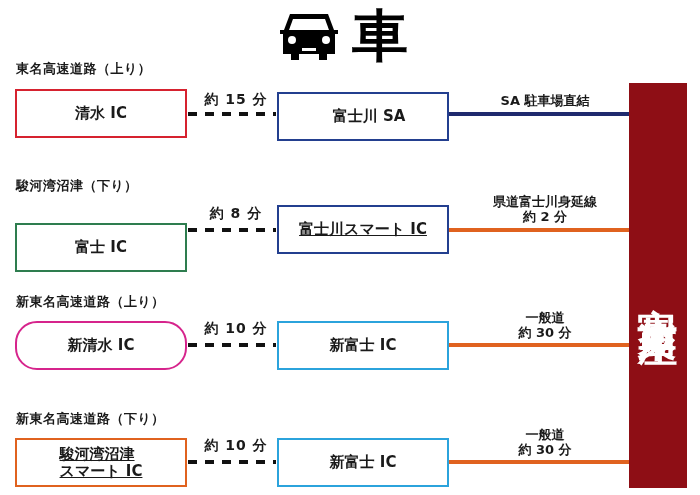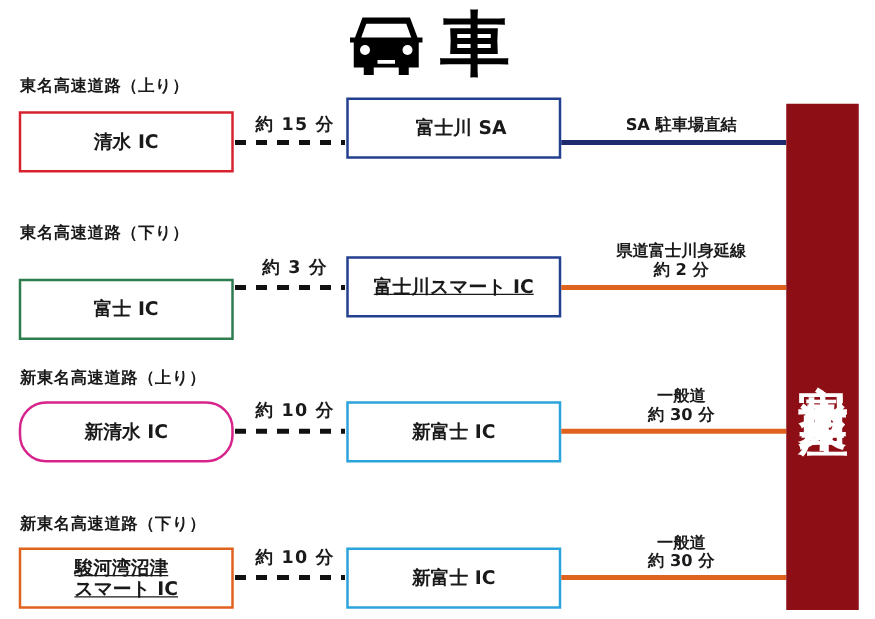--- a/index.html
+++ b/index.html
@@ -36,31 +36,31 @@
   </svg>
   <div class="title-text">車</div>
 </div>
 
 <div class="route-label" style="top:60px">東名高速道路（上り）</div>
 <div class="box from-box" style="top: 89px; border-color: rgb(214, 34, 47);">
   <span>清水 IC</span>
 </div>
 <div class="time-label" style="top:91px">約 15 分</div>
 <div class="dash" style="top:112px"></div>
-<div class="box to-box" style="top: 78px; border-color: rgb(35, 63, 143); padding-left: 12px;">
+<div class="box to-box" style="top: 92px; border-color: rgb(35, 63, 143); padding-left: 12px;">
   <span>富士川 SA</span>
 </div>
 <div class="conn-label" style="top:93px">SA 駐車場直結</div>
 <div class="conn-line" style="top: 112px; background: rgb(31, 42, 110);"></div>
 
-<div class="route-label" style="top:177px">東名高速道路（下り）</div>
+<div class="route-label" style="top:177px">駿河湾沼津（下り）</div>
 <div class="box from-box" style="top: 223px; border-color: rgb(46, 125, 79);">
   <span>富士 IC</span>
 </div>
-<div class="time-label" style="top:205px">約 3 分</div>
+<div class="time-label" style="top:205px">約 8 分</div>
 <div class="dash" style="top:228px"></div>
 <div class="box to-box" style="top: 205px; border-color: rgb(35, 63, 143); text-decoration: underline;">
   <span>富士川スマート IC</span>
 </div>
 <div class="conn-label" style="top:194px">県道富士川身延線
 約 2 分</div>
 <div class="conn-line" style="top: 228px; background: rgb(224, 98, 31);"></div>
 
 <div class="route-label" style="top:293px">新東名高速道路（上り）</div>
 <div class="box from-box" style="top: 321px; border-color: rgb(214, 36, 140); border-radius: 22px;">

